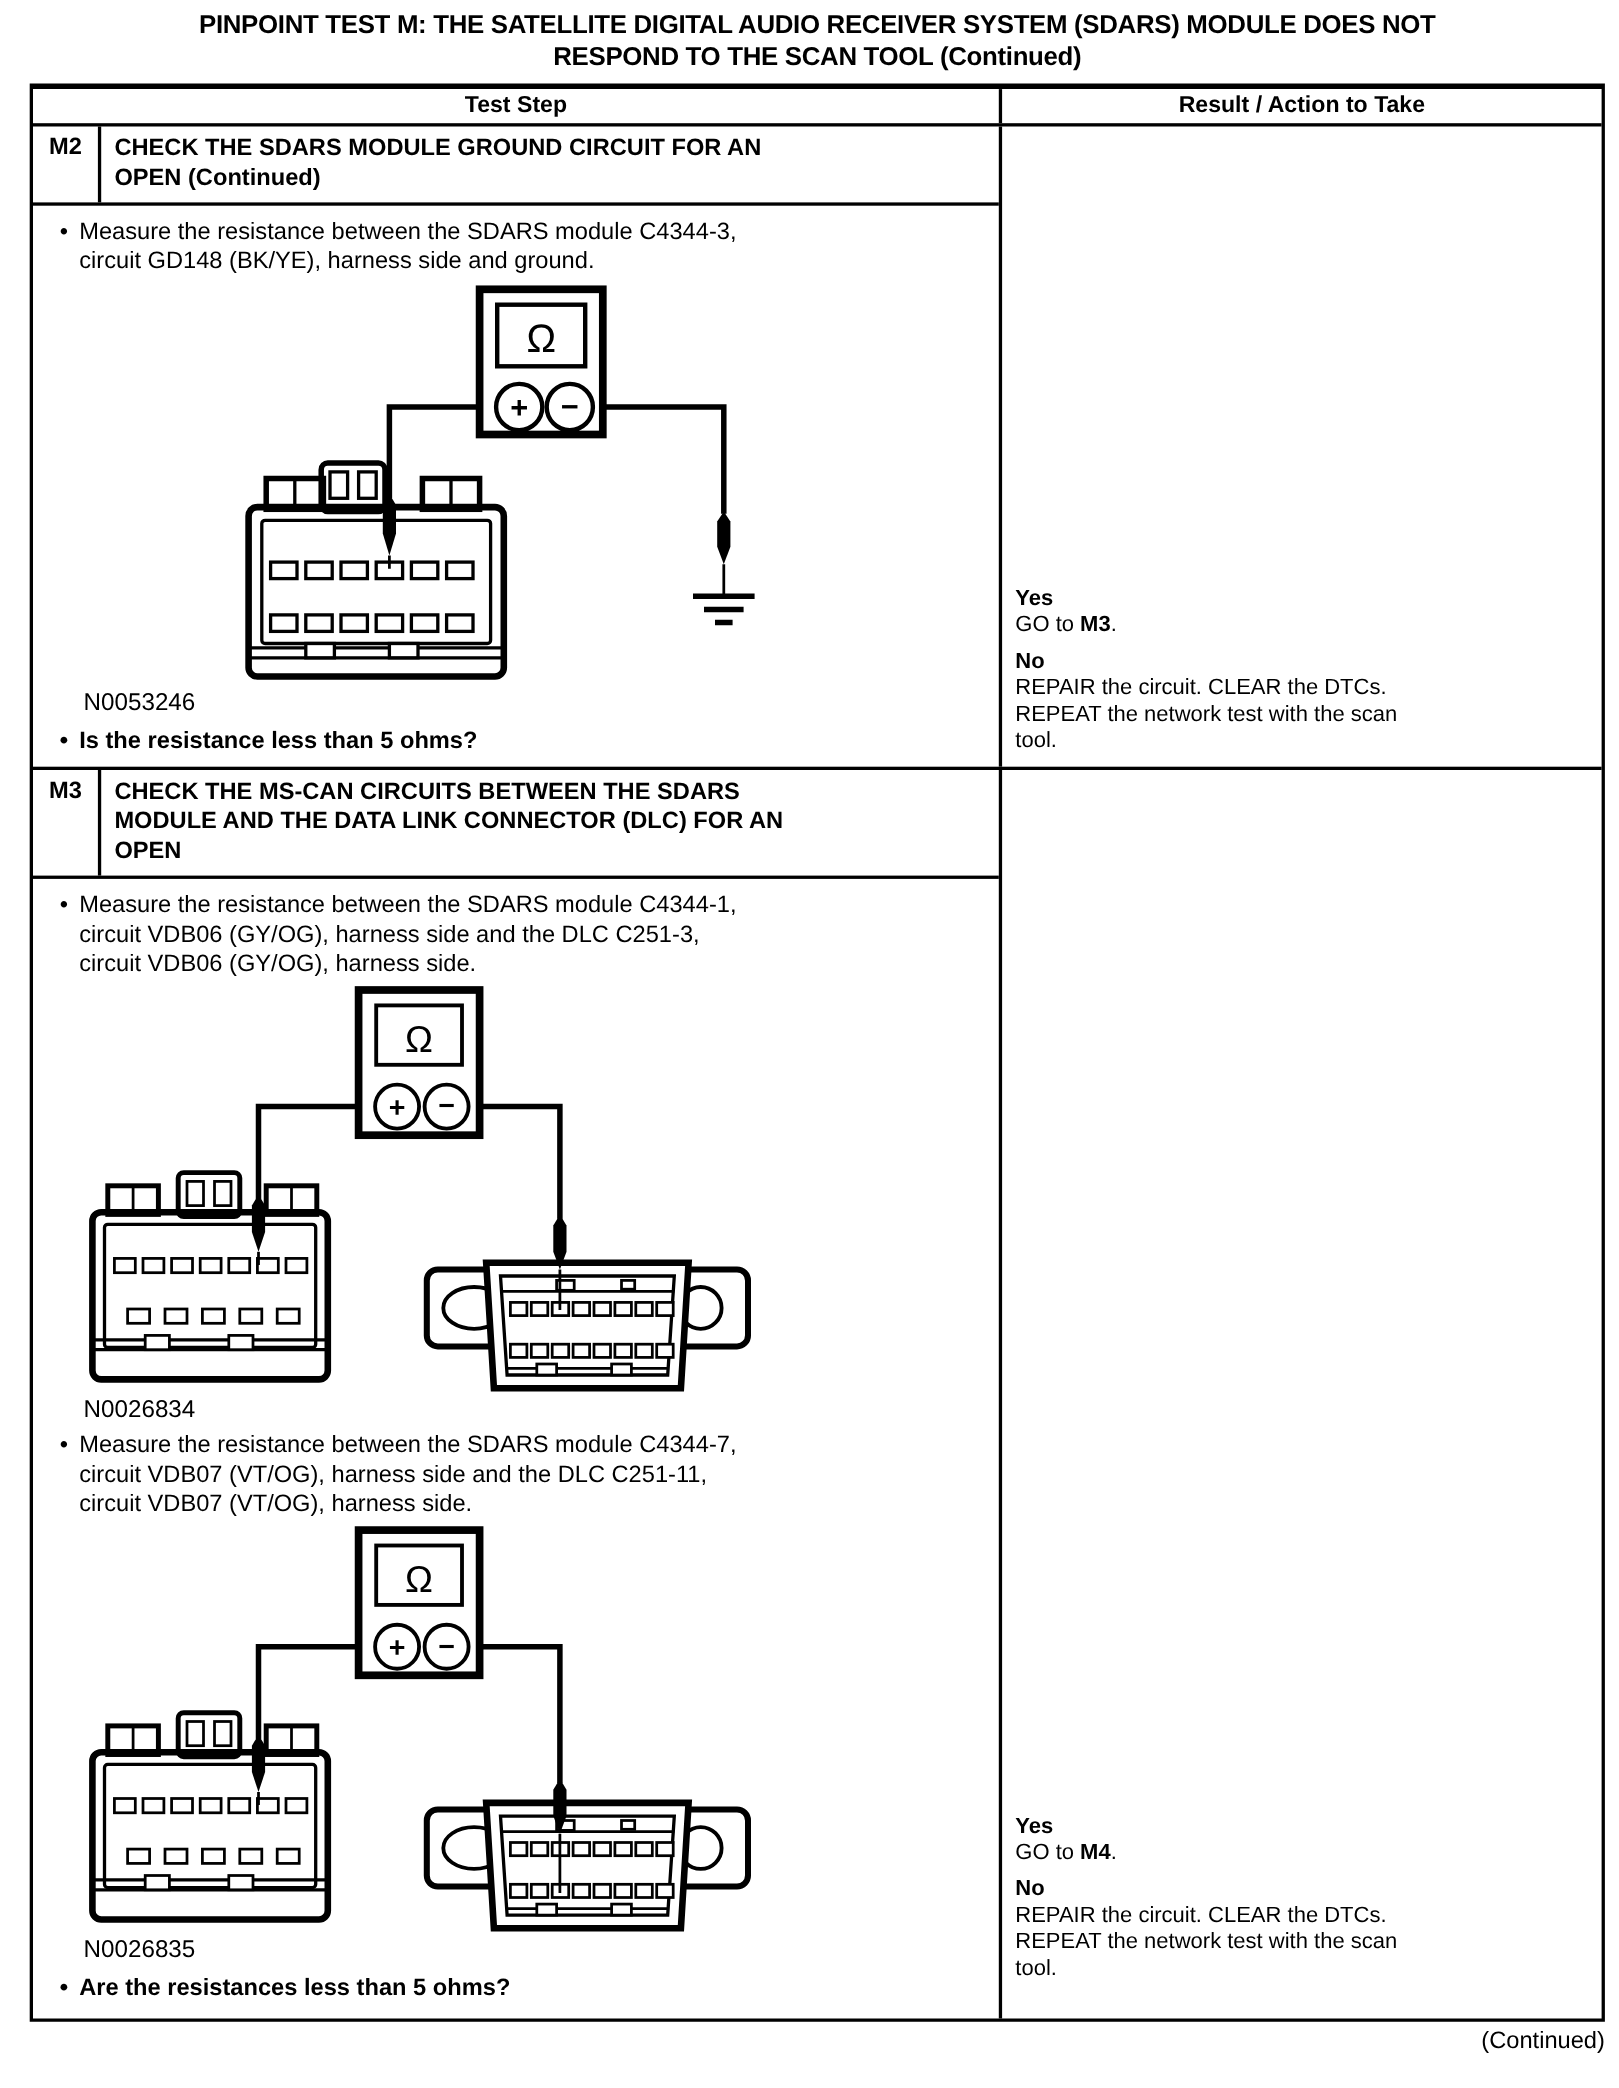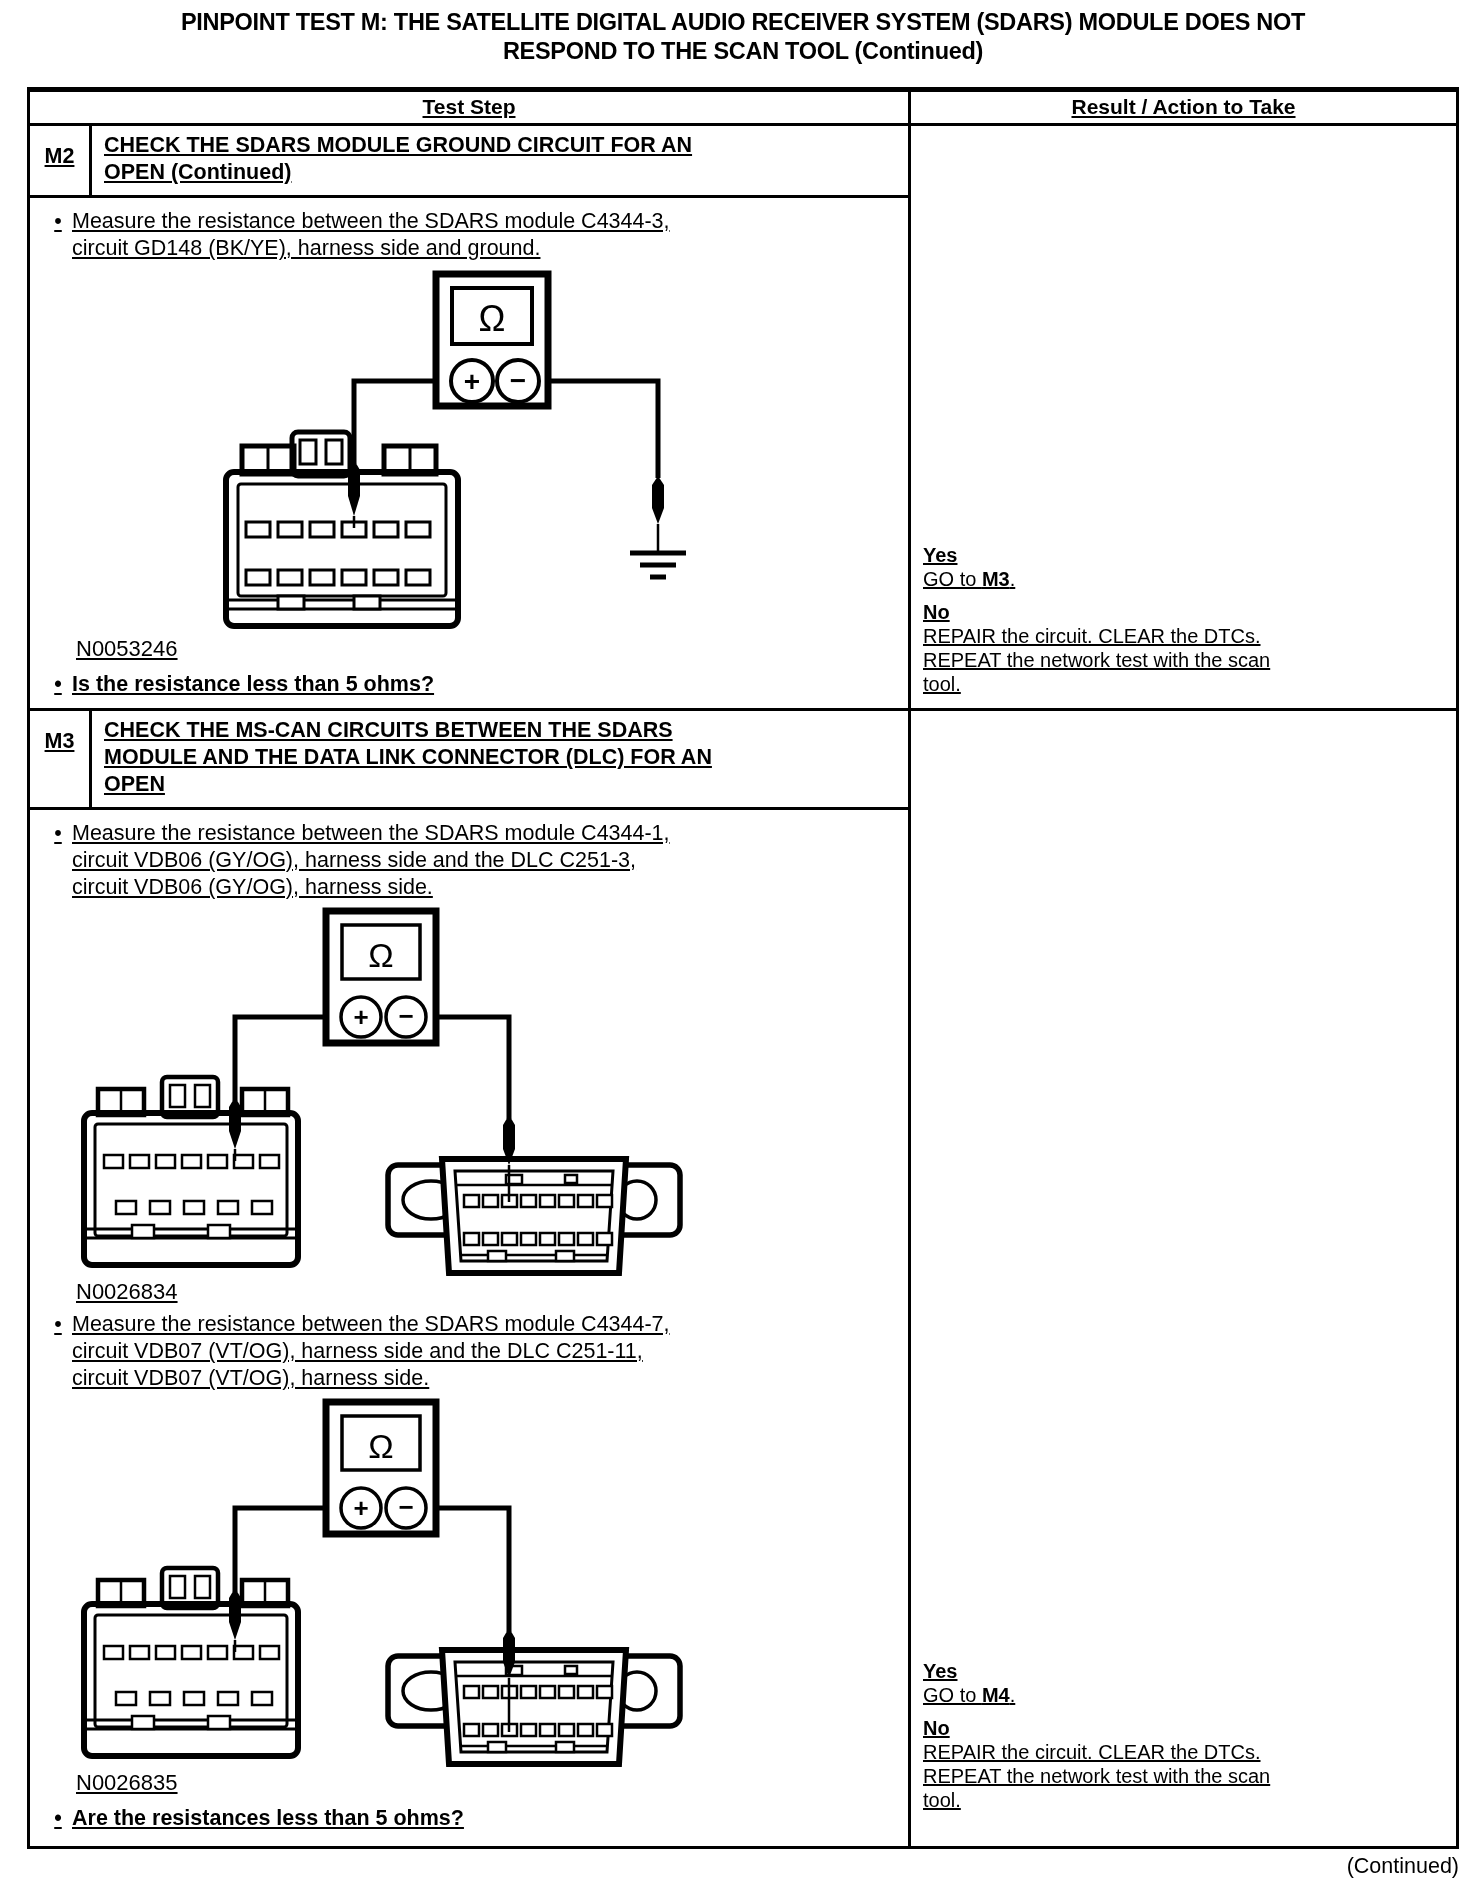--- a/index.html
+++ b/index.html
@@ -9,33 +9,32 @@
     font-family: "Liberation Sans", sans-serif;
     color: #000; position: relative;
   }
   .sheet { position: absolute; left: 27px; top: 8px; width: 1432px; }
 
   
   .doc-title { text-align: center; font-weight: bold; font-size: 23.5px; line-height: 29px; letter-spacing: -0.3px; }
 
   
   .pinpoint-table {
-    margin-top: 21px;
+    margin-top: 10px;
     border: 3px solid #000; border-top: 5px solid #000;
     width: 100%;
-    text-decoration: underline;
   }
   .t-row { display: flex; }
   .t-row + .t-row { border-top: 3px solid #000; }
   .col-left { width: 881px; border-right: 3px solid #000; }
   .col-right { flex: 1; display: flex; flex-direction: column; justify-content: flex-end; padding: 0 12px 0 12px; font-size: 20px; line-height: 24px; }
   .header-row .col-left, .header-row .col-right { font-weight: bold; font-size: 21px; text-align: center; padding: 3px 0 4px 0; display: block; }
 
   .step-band { display: flex; border-bottom: 3px solid #000; }
-  .step-num { width: 62px; border-right: 3px solid #000; text-align: center; font-weight: bold; font-size: 21.5px; padding-top: 18px; flex: none; }
+  .step-num { width: 62px; border-right: 3px solid #000; text-align: center; font-weight: bold; font-size: 21.5px; padding-top: 6px; flex: none; }
   .step-title { font-weight: bold; font-size: 21.5px; line-height: 27px; padding: 6px 10px 9px 12px; }
 
   .step-body { padding-top: 10px; }
   .bullet { display: flex; font-size: 21.5px; line-height: 27px; margin-bottom: 4px; }
   .bullet .marker { width: 28px; text-align: center; padding-left: 0; margin-left: 14px; flex: none; }
   .bullet .b-text { max-width: 780px; }
   .bullet.question { font-weight: bold; margin-top: 9px; margin-bottom: 10px; }
 
   .figure-wrap { margin-left: 158px; }
   .figure-wrap.wide { margin-left: 38px; }

